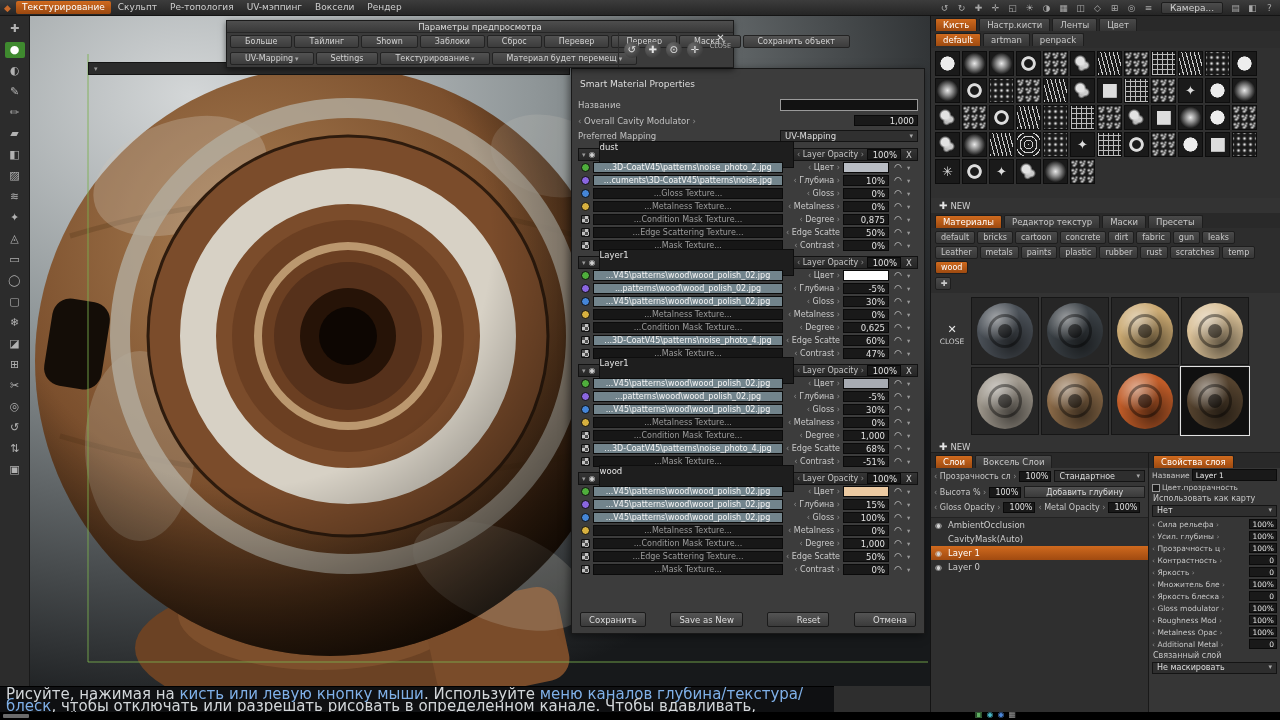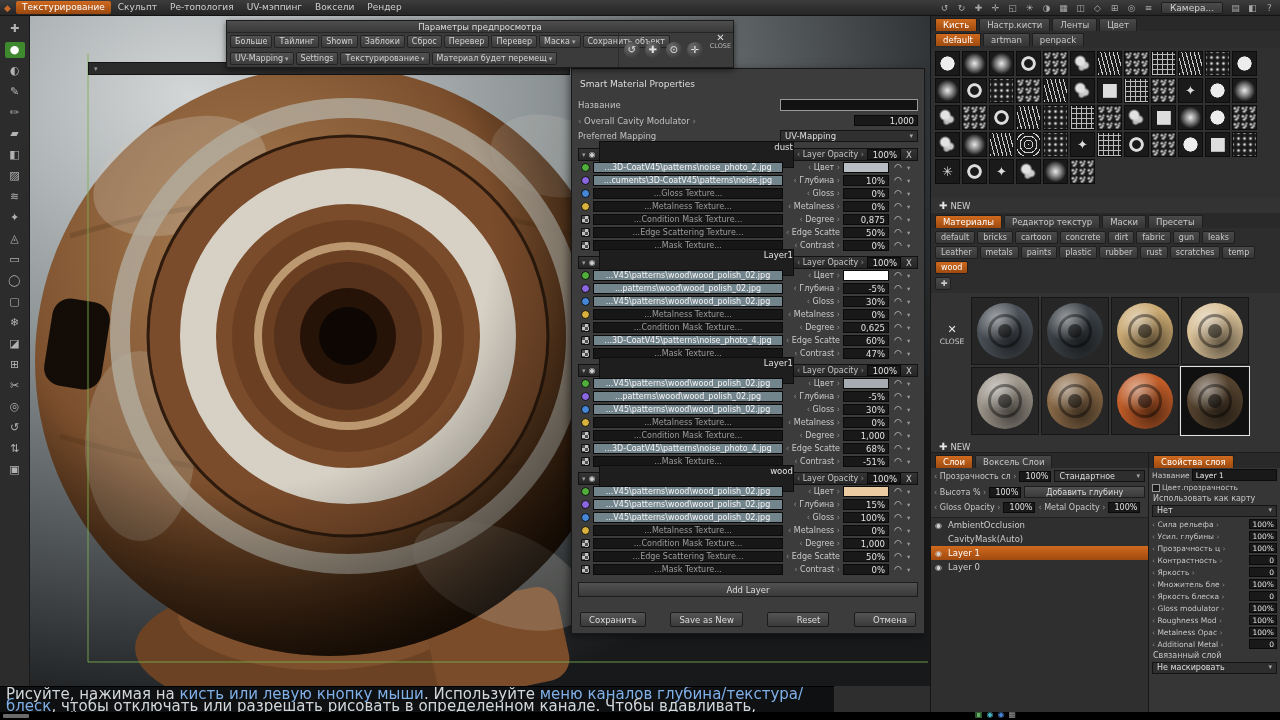--- a/index.html
+++ b/index.html
@@ -23,21 +23,21 @@
 
 .viewport{position:absolute;left:30px;top:16px;width:900px;height:670px;overflow:hidden;background:#222}
 .viewport svg{position:absolute;inset:0;display:block}
 
 
 .float-tb{position:absolute;left:196px;top:4px;width:508px;background:#3b3b3b;border:1px solid #1b1b1b;box-shadow:0 2px 6px rgba(0,0,0,.55);z-index:10}
 .tb-title{height:12px;line-height:12px;background:linear-gradient(#4e4e4e,#393939);text-align:center;font-size:8.5px;color:#ddd;border-bottom:1px solid #262626}
 .tb-body{display:flex;align-items:stretch}
 .tb-rows{flex:1;min-width:0}
 .tb-row{display:flex;gap:2px;padding:2px 3px}
-.tb-btn{background:linear-gradient(#525252,#3c3c3c);border:1px solid #232323;border-radius:2px;padding:0 4px;height:13px;line-height:12px;font-size:8px;color:#d2d2d2;white-space:nowrap}
+.tb-btn{background:linear-gradient(#525252,#3c3c3c);border:1px solid #232323;border-radius:2px;padding:0 14px;height:13px;line-height:12px;font-size:8px;color:#d2d2d2;white-space:nowrap}
 .tb-btn[data-dd="true"]::after{content:"▾";font-size:7px;margin-left:2px;color:#aaa}
 .tb-icons{display:flex;align-items:center;gap:5px;padding:0 5px;border-left:1px solid #2c2c2c}
 .tb-ic{width:16px;height:16px;border-radius:50%;background:radial-gradient(circle at 35% 30%,#6c6c6c,#2d2d2d);text-align:center;line-height:16px;color:#e2e2e2;font-size:10px}
 .tb-close{display:flex;flex-direction:column;align-items:center;color:#b5b5b5;font-size:6.5px;line-height:7px;padding:0 2px}
 .tb-close .x{font-size:10px;color:#ddd;line-height:10px}
 
 
 .vp-header{position:absolute;left:58px;top:46px;width:482px;height:13px;background:#2b2b2b;border:1px solid #141414;display:flex;align-items:center;gap:4px;padding:0 5px;font-size:8.5px;color:#cfcfcf;z-index:6}
 .vp-header .tri{font-size:7px;color:#999}
 .vp-header .ttl{flex:1;text-align:center}
@@ -50,21 +50,21 @@
 .sp-input{margin-left:auto;width:138px;height:12px;background:#121212;border:1px solid #9a9a9a}
 .val-box{background:#191919;border:1px solid #0a0a0a;color:#e0e0e0;padding:0 3px;min-width:34px;height:11px;line-height:10px;text-align:right;font-size:8.5px}
 .wide{width:64px;margin-left:auto}
 .dropdown{margin-left:auto;width:138px;height:12px;background:#303030;border:1px solid #141414;display:flex;align-items:center;justify-content:space-between;padding:0 4px;font-size:8.5px;color:#ddd}
 .dd-ar{font-size:7px;color:#aaa}
 .spin::before{content:"\2039\00a0";color:#8f8f8f}
 .spin::after{content:"\00a0\203A";color:#8f8f8f}
 .sm-hd{display:flex;align-items:center;height:13px;background:linear-gradient(#353535,#252525);border:1px solid #121212;gap:3px;padding:0 3px;margin-top:4px}
 .sm-hd .tri{font-size:7px;color:#9a9a9a}
 .sm-hd .eye{font-size:8px;color:#cfcfcf}
-.g-name{flex:1;text-align:right;background:#1e1e1e;border:1px solid #0e0e0e;height:27px;line-height:10px;color:#e4e4e4;font-size:8.5px}
+.g-name{flex:1;text-align:left;background:#1e1e1e;border:1px solid #0e0e0e;height:27px;line-height:10px;color:#e4e4e4;font-size:8.5px}
 .g-oplab{font-size:8px;color:#c4c4c4;white-space:nowrap}
 .g-x{width:10px;text-align:center;color:#cfcfcf;font-size:8.5px}
 .sm-row{display:flex;align-items:center;height:13px;gap:3px;padding:0 3px}
 .dot{width:9px;height:9px;border-radius:50%;border:1px solid #0e0e0e;flex:none;background:#333}
 .dot[data-dot="green"]{background:#4fae3c}
 .dot[data-dot="purple"]{background:#8a66e0}
 .dot[data-dot="blue"]{background:#4586d8}
 .dot[data-dot="yellow"]{background:#d8b13f}
 .dot[data-dot="checker"]{border-radius:1px;background-color:#505050;background-image:linear-gradient(45deg,#c2c2c2 25%,rgba(0,0,0,0) 25%,rgba(0,0,0,0) 75%,#c2c2c2 75%),linear-gradient(45deg,#c2c2c2 25%,rgba(0,0,0,0) 25%,rgba(0,0,0,0) 75%,#c2c2c2 75%);background-size:6px 6px;background-position:0 0,3px 3px}
 .path{flex:0 0 190px;height:11px;line-height:10px;background:#171717;border:1px solid #0b0b0b;color:#9b9b9b;text-align:center;font-size:8px;overflow:hidden;white-space:nowrap}
@@ -657,21 +657,20 @@
           <div class="sm-row">
             <span class="dot" data-dot="checker"></span>
             <span class="path" data-sel="false">...Mask Texture...</span>
             <span class="r-label spin">Contrast</span>
             <span class="val-box">0%</span>
             <span class="curve-ic">◠</span>
             <span class="chev">▾</span>
           </div>
         </div>
 
-      <div class="add-layer">Add Layer</div>
 
       <div class="sp-buttons">
 
           <div class="sp-btn">Сохранить</div>
 
           <div class="sp-btn">Save as New</div>
 
           <div class="sp-btn">Reset</div>
 
           <div class="sp-btn">Отмена</div>

